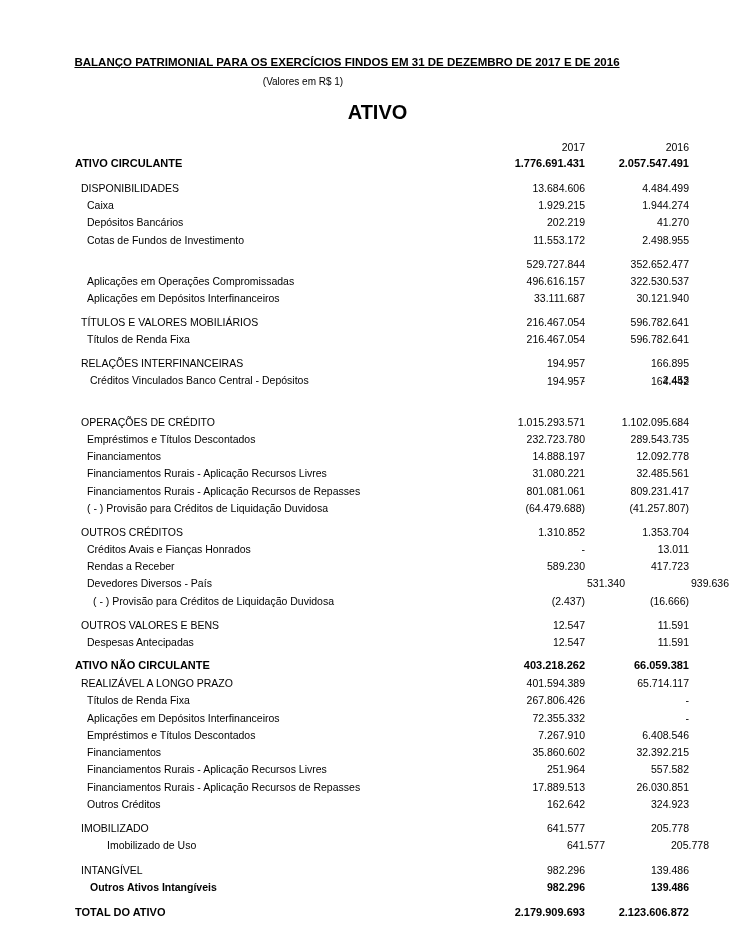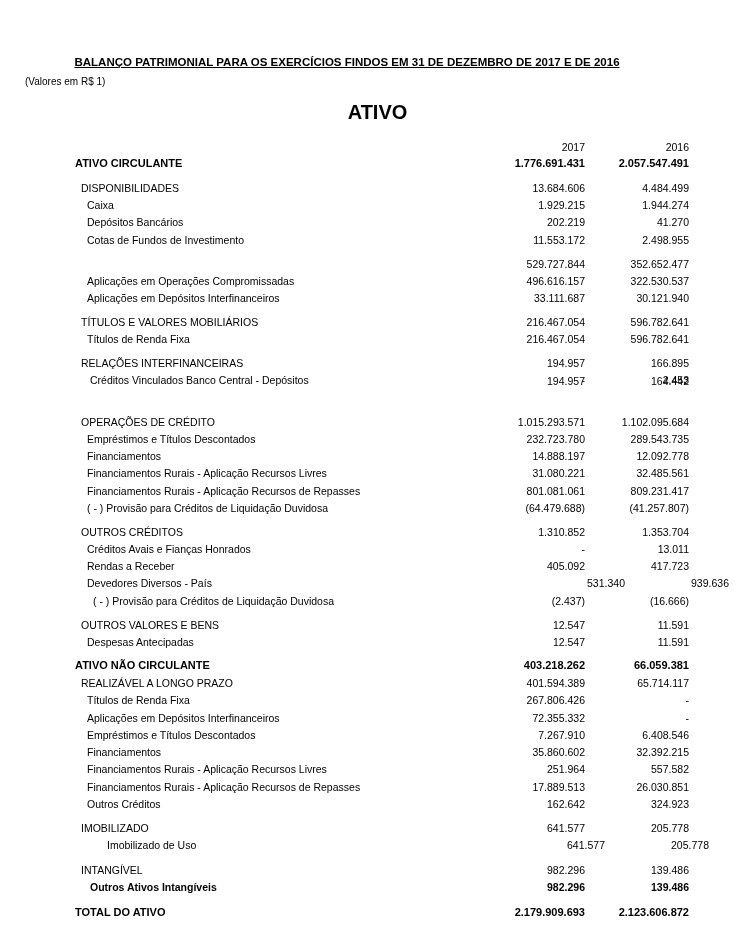--- a/index.html
+++ b/index.html
@@ -1,21 +1,21 @@
 <!DOCTYPE html>
 <html><head>
 <meta charset="utf-8">
 <style>
   html, body { margin:0; padding:0; background:#ffffff; }
   body { width:755px; height:926px; position:relative; overflow:hidden;
          font-family:"Liberation Sans", sans-serif; color:#000; }
   .title { position:absolute; top:56px; left:0; width:694px; text-align:center;
            font-size:11.5px; font-weight:bold; text-decoration:underline; }
-  .subtitle { position:absolute; top:76px; left:0; width:606px; 
-              font-size:10px;padding-left:25px; }
+  .subtitle { position:absolute; top:76px; left:0; width:606px; text-align:center;
+              font-size:10px; }
   .heading { position:absolute; top:101px; left:0; width:755px; text-align:center;
              font-size:20px; font-weight:bold; }
   .year { position:absolute; top:141px; font-size:10.5px; text-align:right; width:80px; }
   .row { position:absolute; left:0; width:755px; height:16px; font-size:10.5px; }
   .row .lbl { position:absolute; white-space:nowrap; }
   .row .v1 { position:absolute; right:170px; width:140px; text-align:right; }
   .row .v2 { position:absolute; right:66px; width:140px; text-align:right; }
   .row.bold { font-weight:bold; font-size:11px; }
   .lvl0 .lbl { left:75px; }
   .lvl1 .lbl { left:81px; }
@@ -131,21 +131,21 @@
       <span class="v1">1.310.852</span>
       <span class="v2">1.353.704</span>
     </div>
     <div class="row lvl2" style="top: 543px;">
       <span class="lbl">Créditos Avais e Fianças Honrados</span>
       <span class="v1">-</span>
       <span class="v2">13.011</span>
     </div>
     <div class="row lvl2" style="top: 560px;">
       <span class="lbl">Rendas a Receber</span>
-      <span class="v1">405.092</span>
+      <span class="v1">589.230</span>
       <span class="v2">417.723</span>
     </div>
     <div class="row lvl2" style="top: 577px; padding-left: 40px;">
       <span class="lbl">Devedores Diversos - País</span>
       <span class="v1">531.340</span>
       <span class="v2">939.636</span>
     </div>
     <div class="row lvl4" style="top: 595px;">
       <span class="lbl">( - ) Provisão para Créditos de Liquidação Duvidosa</span>
       <span class="v1">(2.437)</span>

